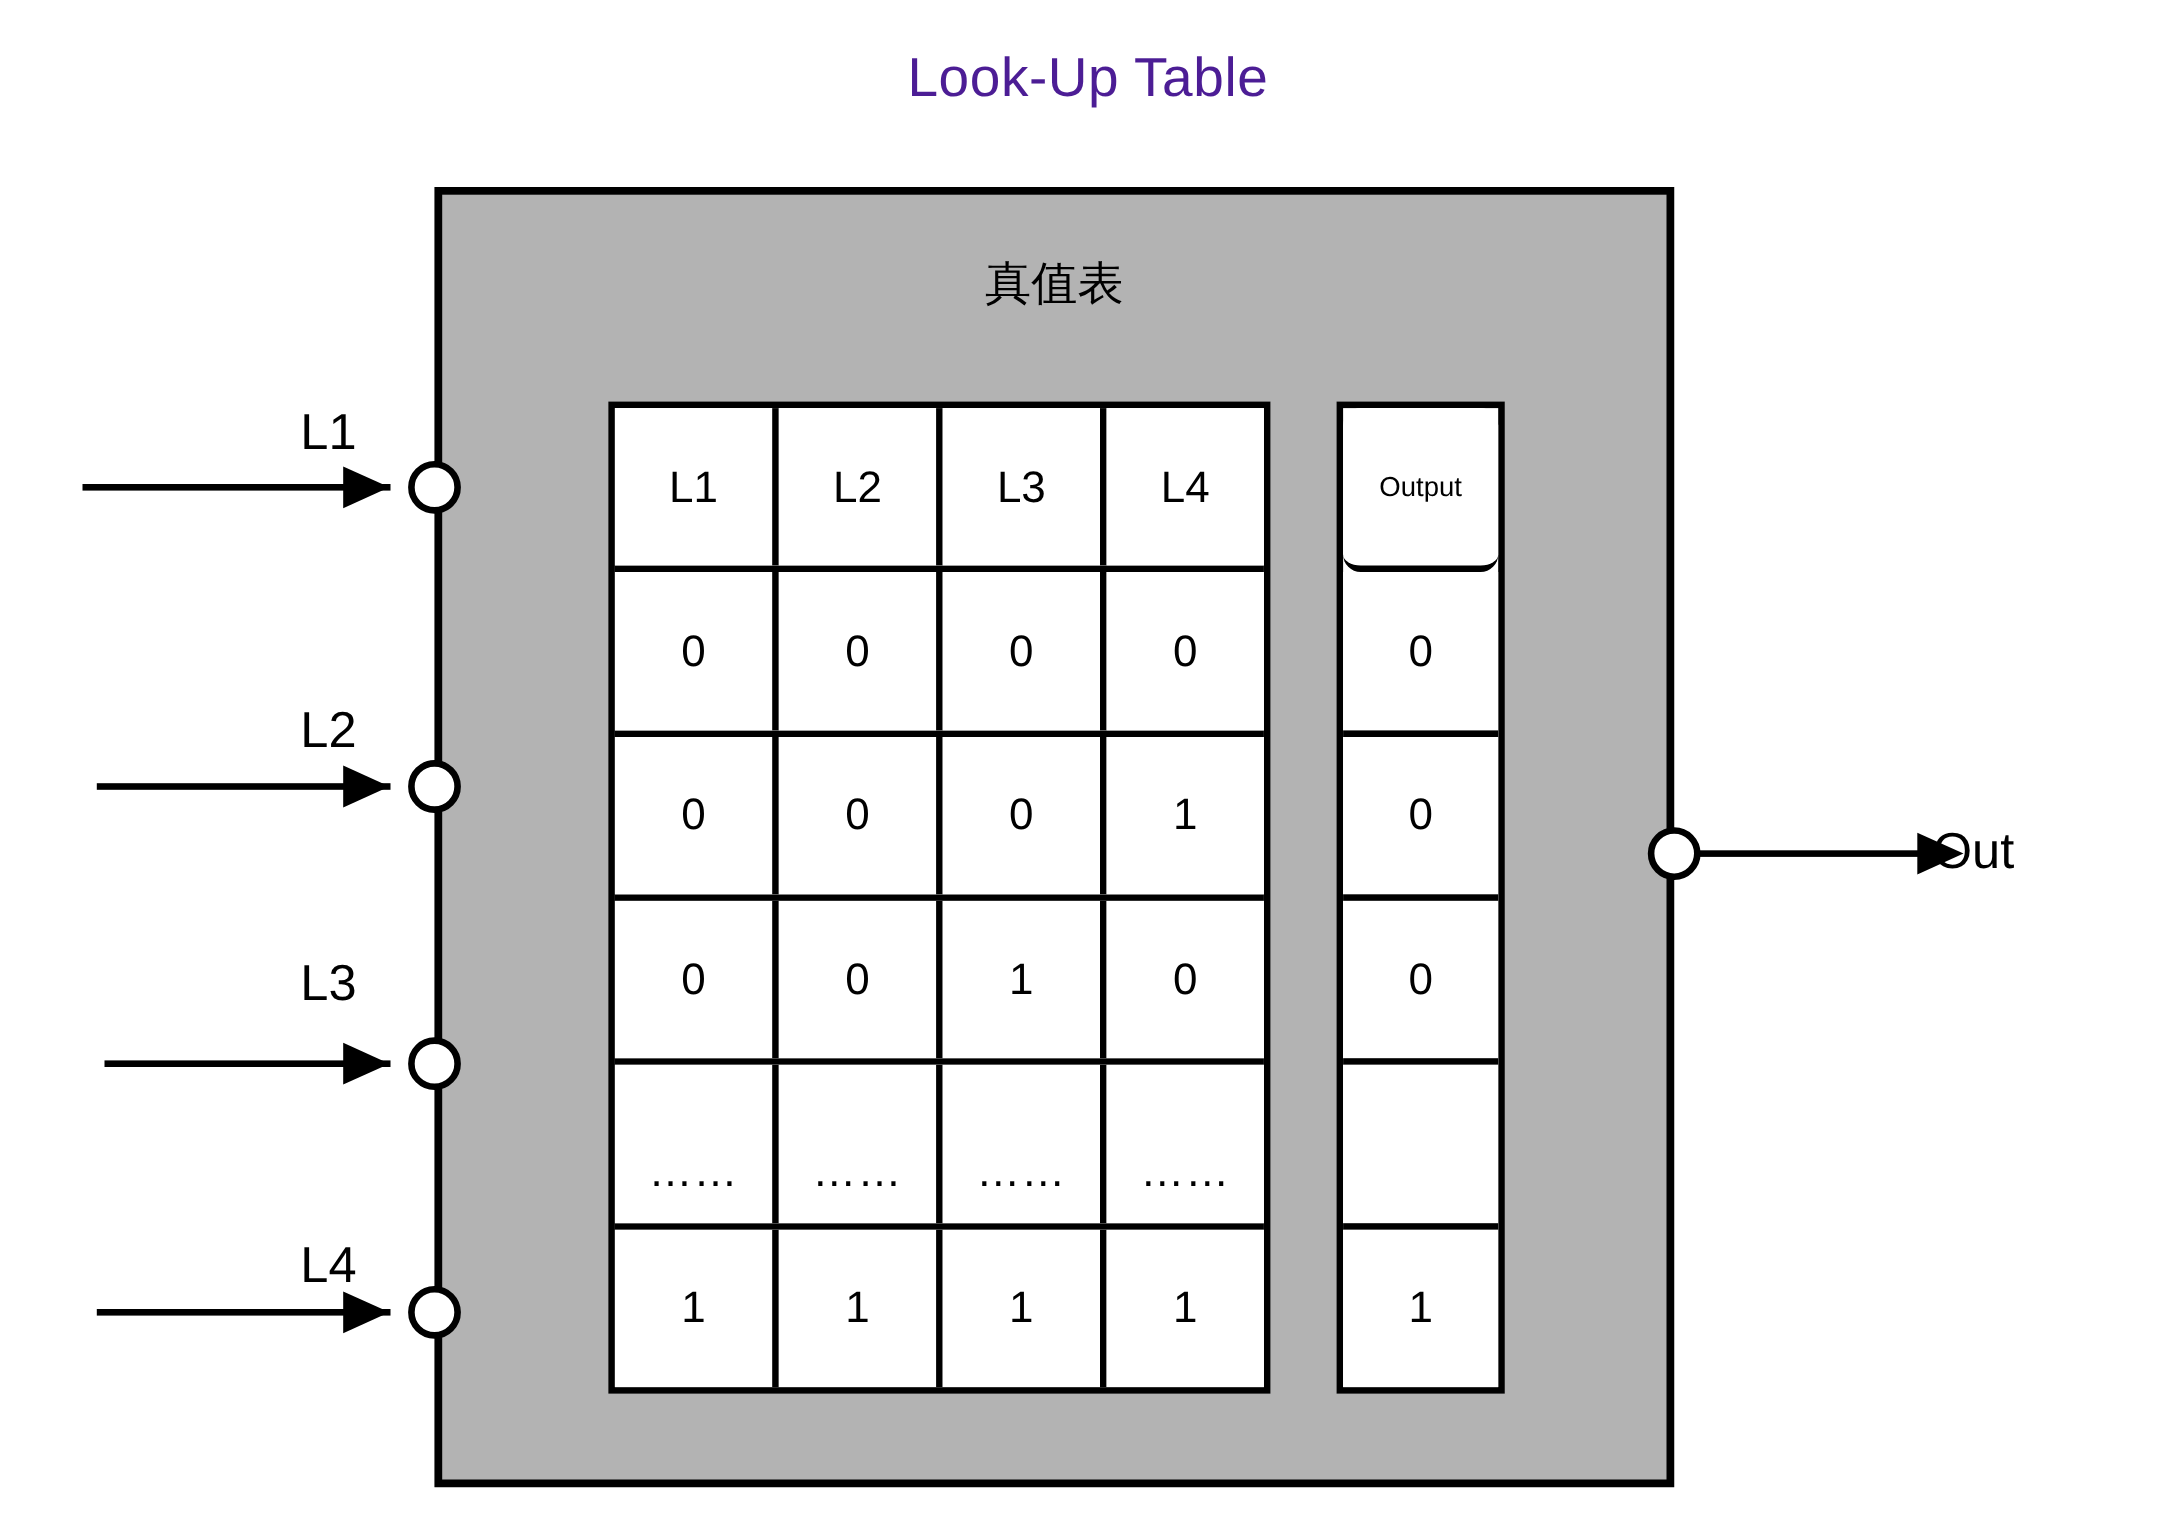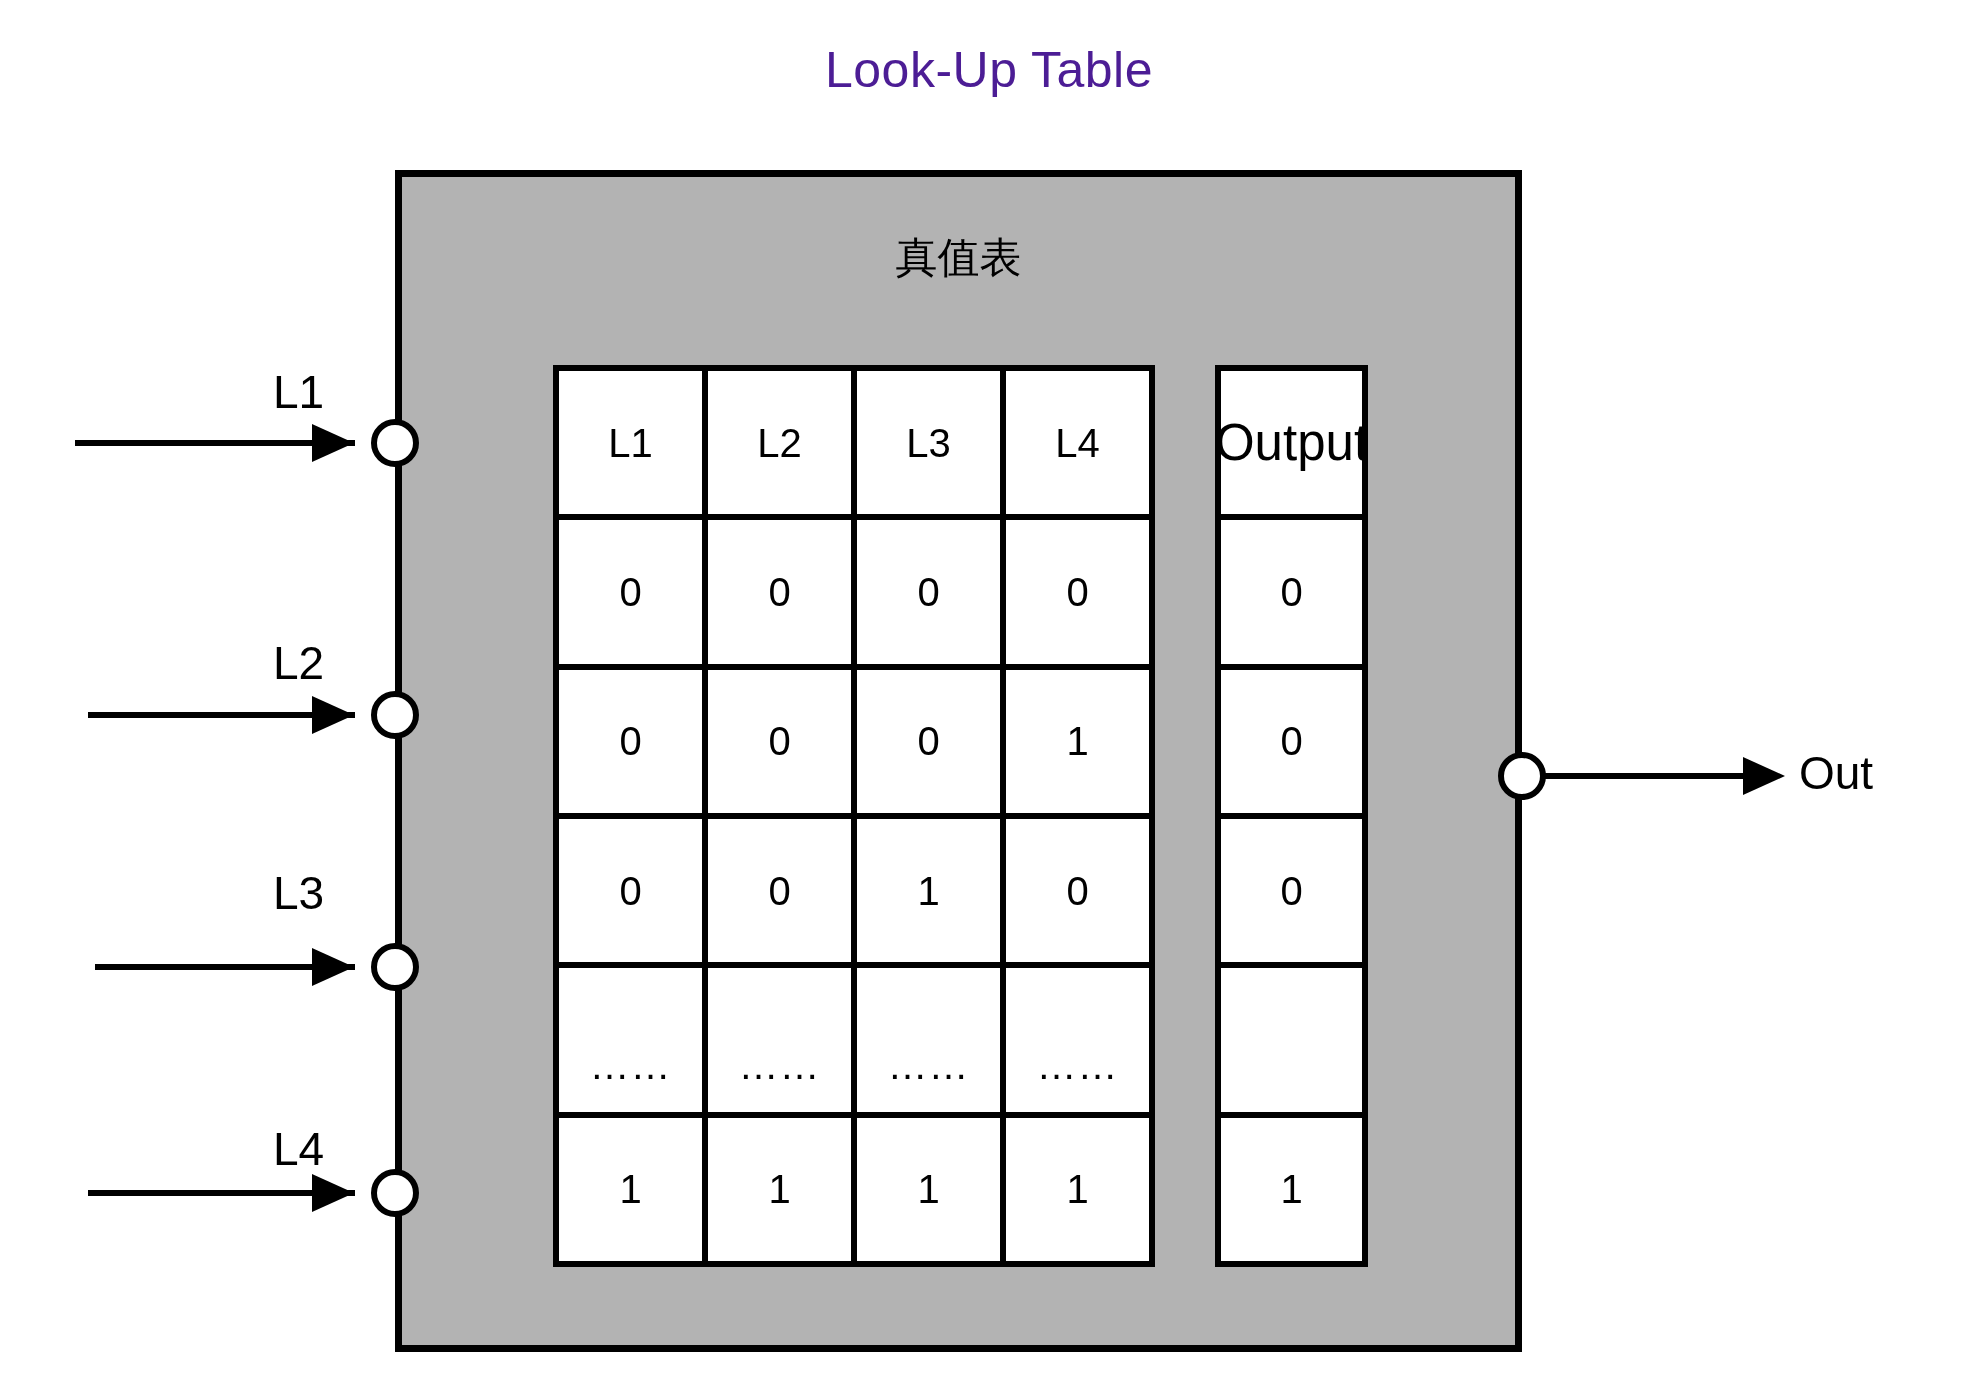--- a/index.html
+++ b/index.html
@@ -118,21 +118,21 @@
     box-sizing: border-box;
     display: flex;
     align-items: center;
     justify-content: center;
     font-size: 40px;
     line-height: 46px;
     color: #000000;
     background: #ffffff;
   }
   .out-cell:last-child { border-bottom: none; }
-  .out-cell.header { font-size: 51px; }
+  .out-cell.header { font-size: 25px; border-radius: 16px; }
   
   .pin {
     position: absolute;
     width: 48px;
     height: 48px;
     border-radius: 50%;
     background: #ffffff;
     border: 6px solid #000000;
     box-sizing: border-box;
   }
@@ -250,15 +250,15 @@
   <div class="pin" style="left:371px; top:943px;"></div>
 
   <div class="pin-label" style="left:273px; top:1122px;">L4</div>
   <div class="wire-h" style="left:88px; top:1190px; width:267px;"></div>
   <div class="arrow-r" style="left:312px; top:1174px;"></div>
   <div class="pin" style="left:371px; top:1169px;"></div>
 
   <div class="pin" style="left:1498px; top:752px;"></div>
   <div class="wire-h" style="left:1544px; top:773px; width:230px;"></div>
   <div class="arrow-r" style="left:1743px; top:757px;"></div>
-  <div class="out-label" style="left:1757px; top:746px;margin-left:42px;">Out</div>
+  <div class="out-label" style="left:1757px; top:746px;">Out</div>
 
 </div>
 
 </body></html>

